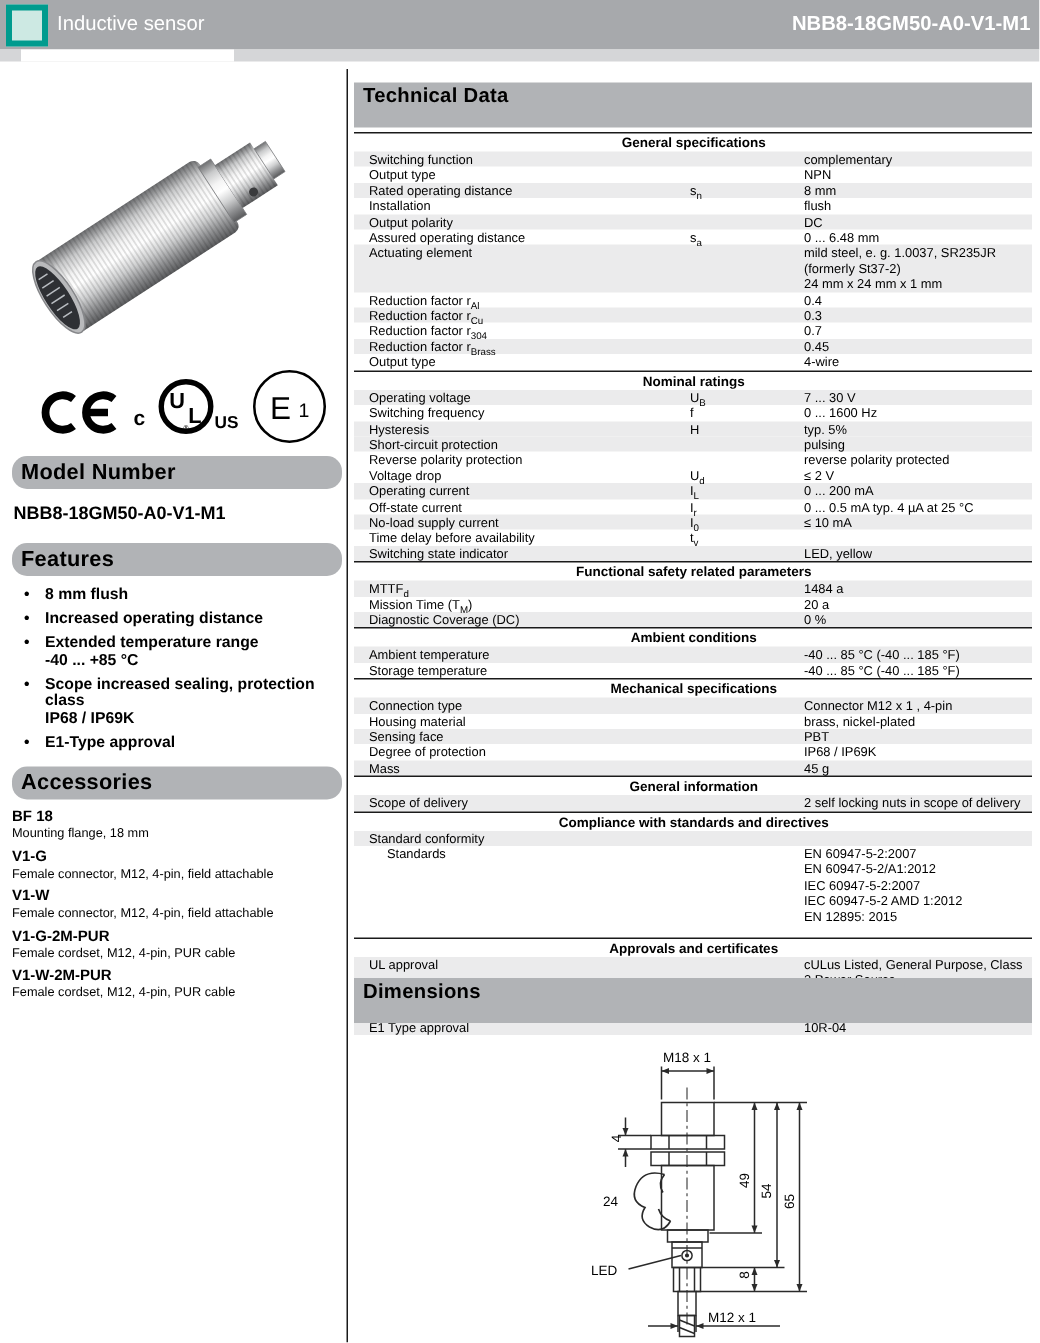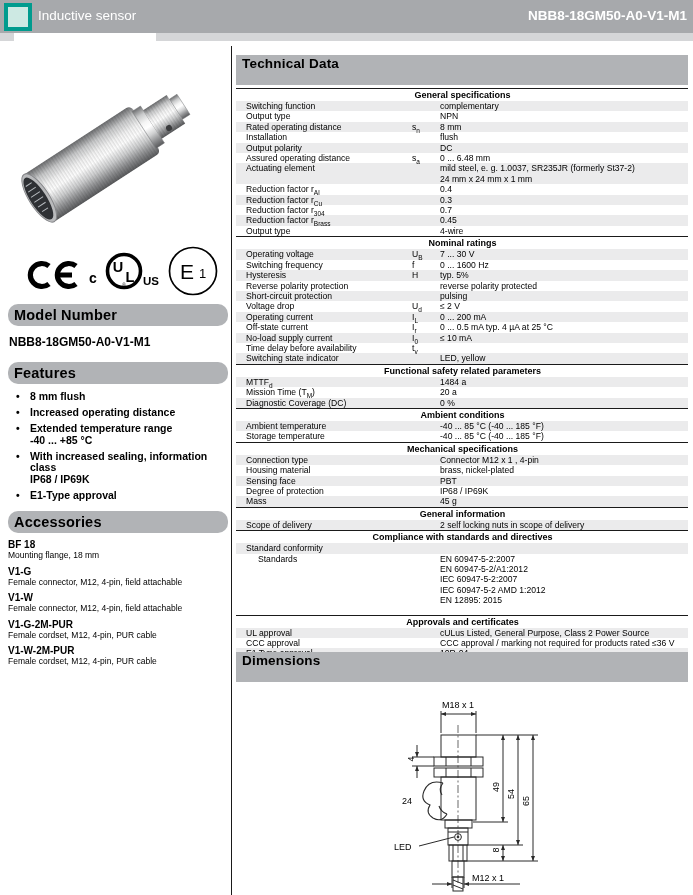--- a/index.html
+++ b/index.html
@@ -35,21 +35,21 @@
   .acc-item{margin:0 0 5px 0;}
   .acc-name{font-weight:bold;font-size:10px;line-height:12px;}
   .acc-desc{font-size:8.5px;line-height:9.5px;}
 
   
   .right-col{position:absolute;left:236px;top:55px;width:452px;}
   .bar-lg{height:30px;background:#b1b3b6;font-size:13.5px;font-weight:bold;
        line-height:18px;padding-left:6px;margin-bottom:3px;letter-spacing:.2px;}
   .tech-section-header{border-top:1px solid #1a1a1a;font-weight:bold;font-size:9px;
        line-height:12px;padding-left:1px;text-align:center;}
-  .spec-row{display:flex;font-size:8.6px;line-height:10.4px;}
+  .spec-row{display:flex;font-size:8.6px;line-height:10.4px;gap:48px;}
   .spec-row.stripe{background:#ebebec;}
   .spec-label{flex:0 0 176px;padding-left:10px;box-sizing:border-box;}
   .spec-label.ind{padding-left:22px;}
   .spec-sym{flex:0 0 28px;}
   .spec-value{flex:1;padding-right:2px;}
   sub{font-size:6.5px;line-height:0;}
   .sec-gap{height:9px;}
 
   .dim-bar{position:absolute;left:236px;top:652px;width:452px;box-sizing:border-box;}
   .dim-drawing{position:absolute;left:388px;top:688px;}
@@ -149,21 +149,21 @@
       <div class="feature-item">
         <div class="feature-bullet">•</div>
         <div>
           <div>Extended temperature range</div>
           <div>-40 ... +85 °C</div>
         </div>
       </div>
       <div class="feature-item">
         <div class="feature-bullet">•</div>
         <div>
-          <div>With increased sealing, information</div>
+          <div>Scope increased sealing, protection</div>
           <div>class</div>
           <div>IP68 / IP69K</div>
         </div>
       </div>
       <div class="feature-item">
         <div class="feature-bullet">•</div>
         <div>
           <div>E1-Type approval</div>
         </div>
       </div>
@@ -270,29 +270,29 @@
       <div class="spec-row">
         <div class="spec-label">Switching frequency</div>
         <div class="spec-sym">f</div>
         <div class="spec-value">0 ... 1600 Hz</div>
       </div>
       <div class="spec-row stripe">
         <div class="spec-label">Hysteresis</div>
         <div class="spec-sym">H</div>
         <div class="spec-value">typ. 5%</div>
       </div>
+      <div class="spec-row stripe">
+        <div class="spec-label">Short-circuit protection</div>
+        <div class="spec-sym"></div>
+        <div class="spec-value">pulsing</div>
+      </div>
       <div class="spec-row">
         <div class="spec-label">Reverse polarity protection</div>
         <div class="spec-sym"></div>
         <div class="spec-value">reverse polarity protected</div>
-      </div>
-      <div class="spec-row stripe">
-        <div class="spec-label">Short-circuit protection</div>
-        <div class="spec-sym"></div>
-        <div class="spec-value">pulsing</div>
       </div>
       <div class="spec-row">
         <div class="spec-label">Voltage drop</div>
         <div class="spec-sym">U<sub>d</sub></div>
         <div class="spec-value">≤ 2 V</div>
       </div>
       <div class="spec-row stripe">
         <div class="spec-label">Operating current</div>
         <div class="spec-sym">I<sub>L</sub></div>
         <div class="spec-value">0 ... 200 mA</div>

